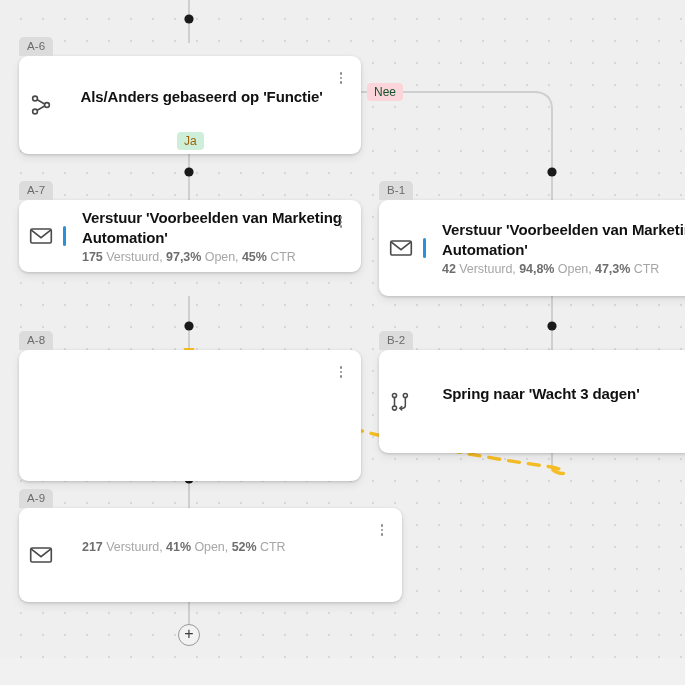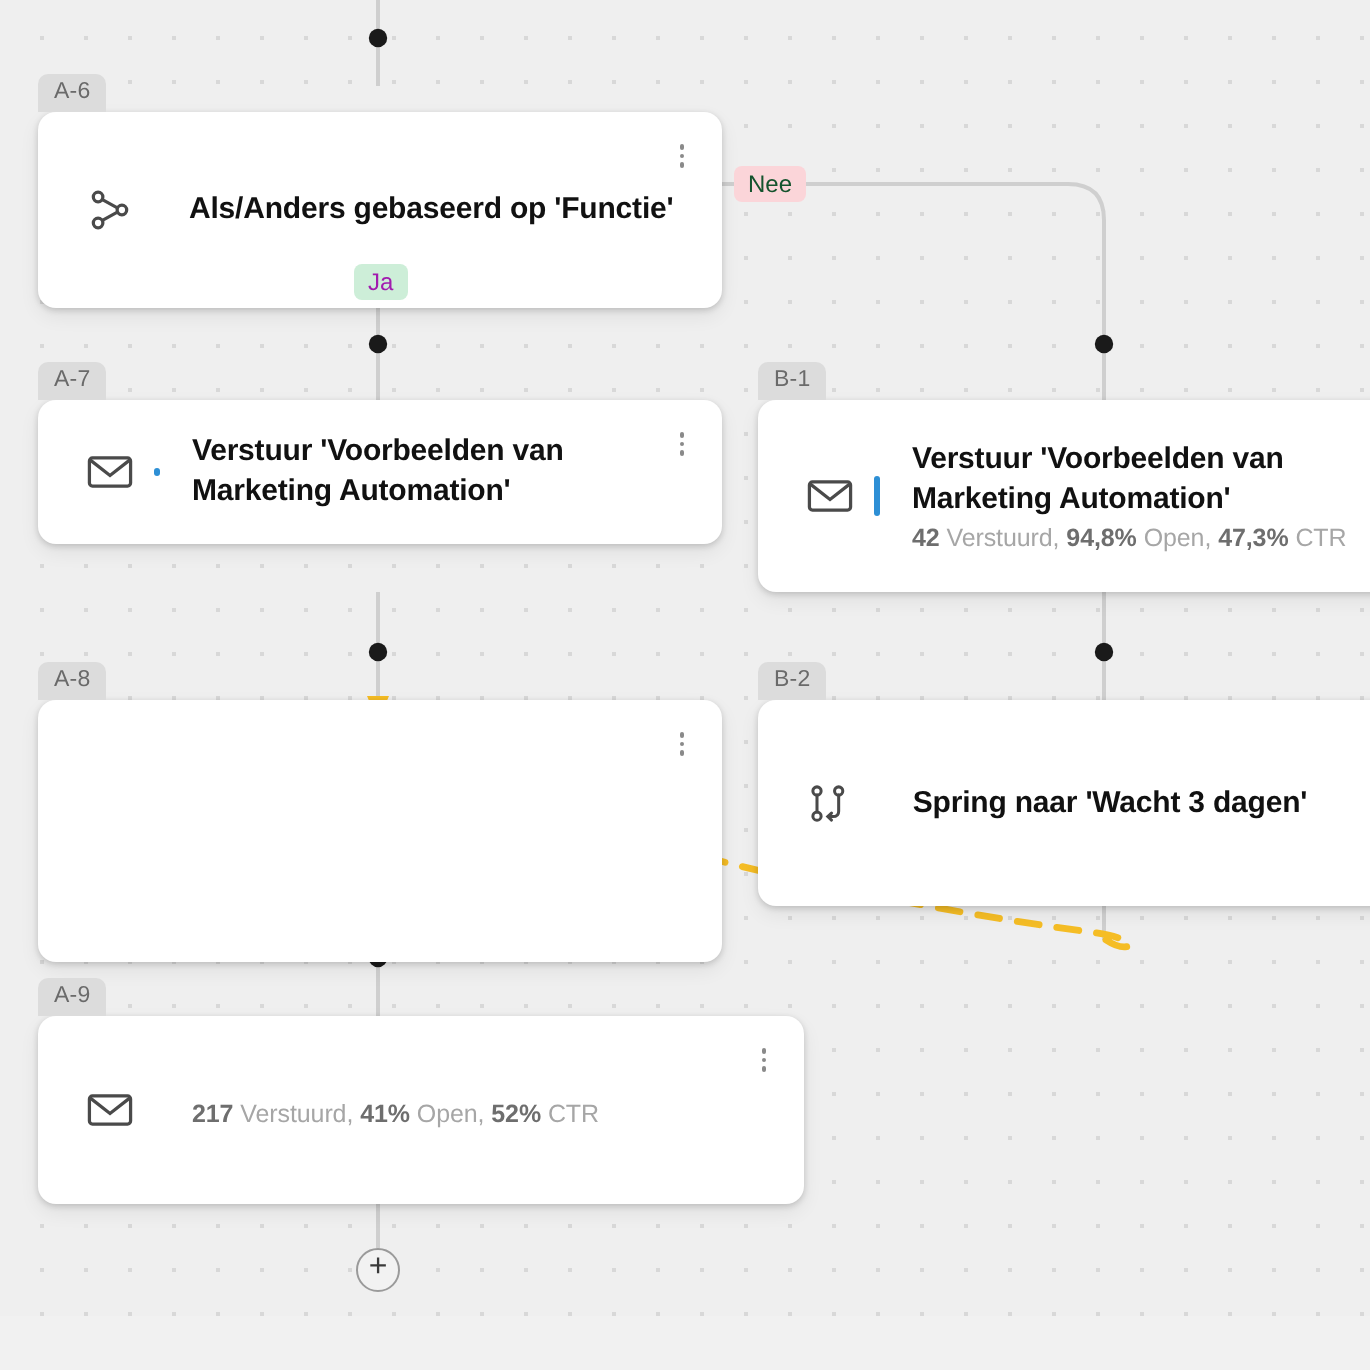--- a/index.html
+++ b/index.html
@@ -32,21 +32,21 @@
     display:flex;align-items:center;
   }
   .badge{
     position:absolute;left:0px;top:-19px;
     background:#dcdcdc;color:#6a6a6a;
     font-size:11.5px;line-height:19px;
     padding:0 8px;
     border-radius:5px 5px 0 0;
     letter-spacing:.1px;
   }
-  .card-inner{display:flex;align-items:center;width:100%;padding:0 14px;box-sizing:border-box;}
+  .card-inner{display:flex;width:100%;padding:0 0;box-sizing:border-box;}
   .icon-slot{width:44px;min-width:44px;display:flex;align-items:center;justify-content:center;color:#4a4a4a;}
   .accent{width:3px;min-width:3px;align-self:stretch;margin:0 0;border-radius:2px;}
   .accent.tall{margin:18px 0;}
   .accent.gray{background:#d5d5d5;width:1.5px;min-width:1.5px;}
   .body{padding-left:16px;flex:1;min-width:0;}
   .title{
     font-size:15px;font-weight:bold;color:#111;line-height:1.32;
     letter-spacing:-.1px;
   }
   .stats{font-size:12.5px;color:#a6a6a6;margin-top:3px;letter-spacing:-.05px;}
@@ -56,21 +56,21 @@
     width:14px;height:16px;display:flex;flex-direction:column;
     align-items:center;justify-content:space-between;padding:2px 0;box-sizing:border-box;
   }
   .kebab i{display:block;width:2.6px;height:2.6px;border-radius:50%;background:#8a8a8a;}
 
   .pill{
     position:absolute;
     font-size:12px;line-height:18px;padding:0 7px;border-radius:4px;
     white-space:nowrap;
   }
-  .pill.yes{background:#cdeed8;color:#a21caf;text-align:right;}
+  .pill.yes{background:#cdeed8;color:#a16207;text-align:right;}
   .pill.no{background:#fbd5d9;color:#14532d;}
 
   .plus-btn{
     position:absolute;width:22px;height:22px;border-radius:50%;
     border:1.4px solid #9a9a9a;background:#f2f2f2;
     display:flex;align-items:center;justify-content:center;
     color:#3a3a3a;font-size:16px;line-height:1;box-sizing:border-box;
   }
   .plus-btn span{display:block;margin-top:-2px;font-weight:400;}
 </style>
@@ -147,20 +147,28 @@
     <div class="card-inner">
       <div class="icon-slot">
         <svg width="26" height="26" viewBox="0 0 24 24" fill="none" stroke="#4a4a4a" stroke-width="1.5">
           <rect x="2.5" y="5.5" width="19" height="13" rx="1.4"></rect>
           <path d="M2.8 6.4 L12 13.6 L21.2 6.4"></path>
         </svg>
       </div>
       <div class="accent tall" style="background:#2d8fd5"></div>
       <div class="body">
         <div class="title">Verstuur 'Voorbeelden van Marketing Automation'</div>
+        <div class="stats">
+          <b>175</b>
+          <span>Verstuurd,</span>
+          <b>97,3%</b>
+          <span>Open,</span>
+          <b>45%</b>
+          <span>CTR</span>
+        </div>
       </div>
     </div>
   </div>
 
   <div class="card" style="left:379px;top:200px;width:342px;height:96px;">
     <div class="badge">B-1</div>
     <div class="card-inner">
       <div class="icon-slot">
         <svg width="26" height="26" viewBox="0 0 24 24" fill="none" stroke="#4a4a4a" stroke-width="1.5">
           <rect x="2.5" y="5.5" width="19" height="13" rx="1.4"></rect>

